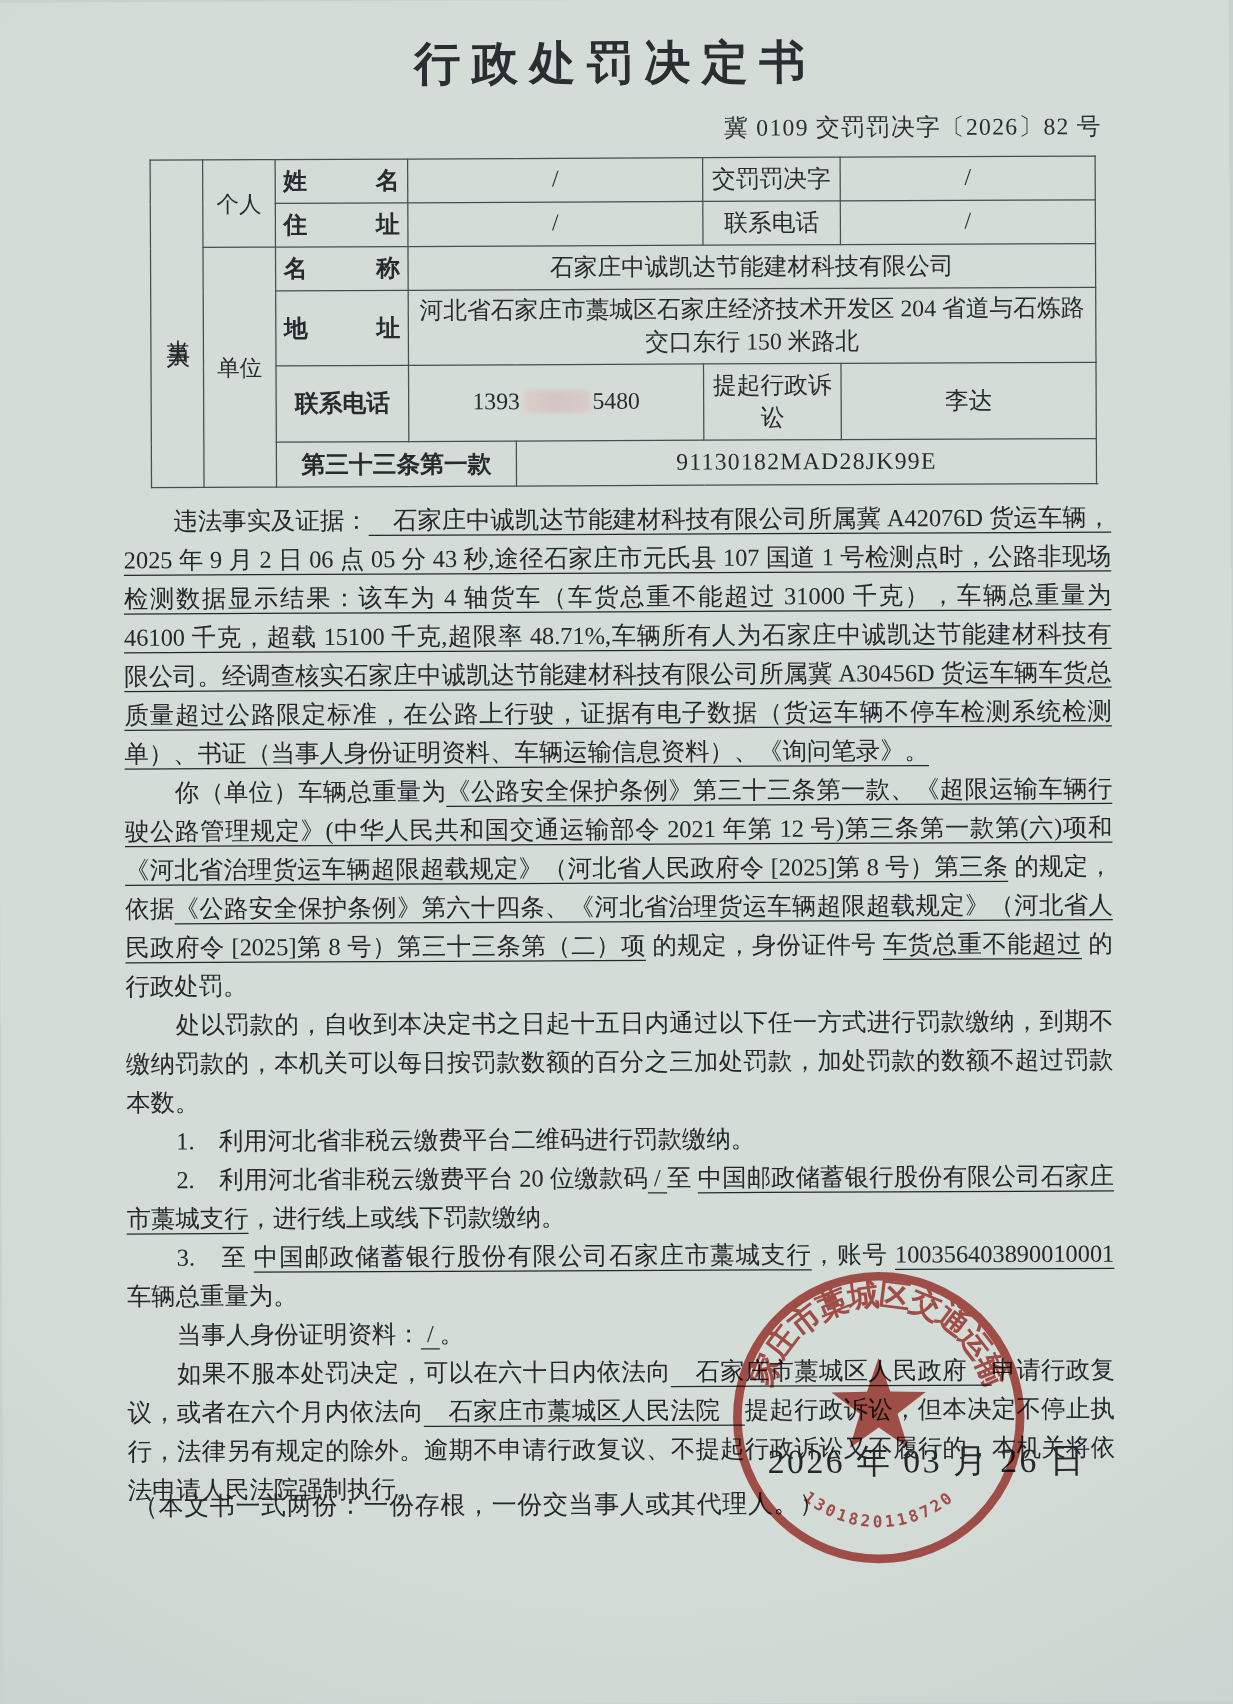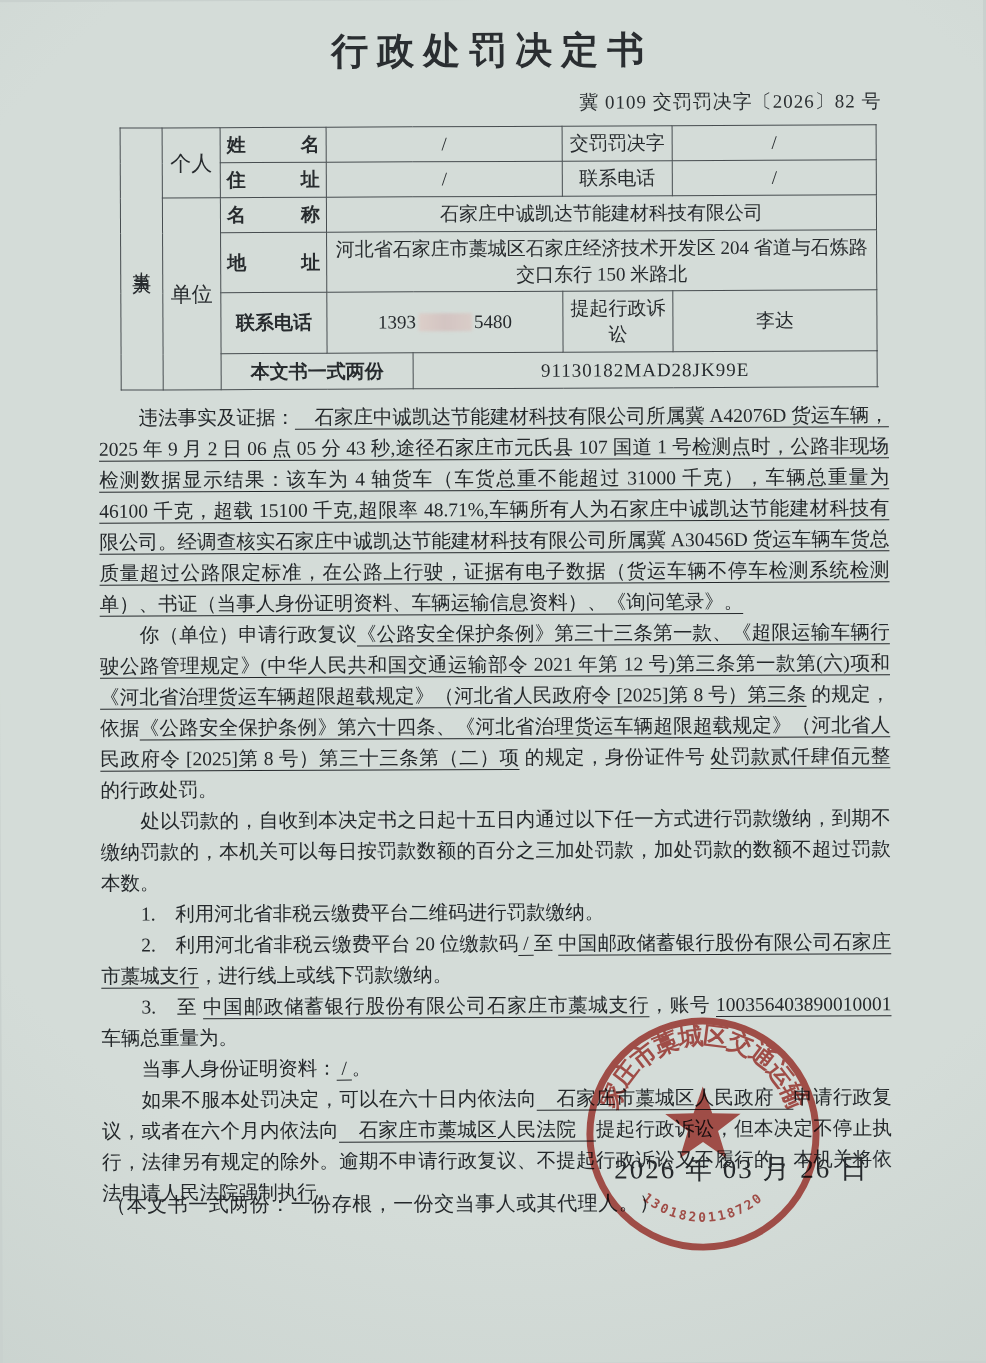--- a/index.html
+++ b/index.html
@@ -31,21 +31,21 @@
   table.party td{
     border:1.7px solid #474d50;
     padding:4px 6px;text-align:center;vertical-align:middle;
     overflow:hidden;
   }
   td.vlabel{
     width:42px;letter-spacing:2px;
     writing-mode:vertical-rl;text-orientation:upright;
     padding:10px 4px;font-size:19px;
   }
-  td.grp{font-size:21px;}
+  td.grp{font-size:18px;}
   td.lbl{padding:4px 14px;font-weight:bold;}
   .just{display:block;text-align:justify;text-align-last:justify;}
   .r-name{height:34px}.r-addr{height:30px}
   .r-addr2{height:56px}.r-phone{height:38px}.r-code{height:36px}
   .addr-val{line-height:1.35;}
   .code-val{font-size:19px;letter-spacing:1px;}
   .redact{
     display:inline-block;width:54px;height:18px;
     background:linear-gradient(90deg,#dccfc9,#d3c4c2,#d9cdc8);
     filter:blur(1.6px);border-radius:2px;vertical-align:-3px;margin:0 2px;
@@ -122,29 +122,29 @@
       </tr>
       <tr class="r-phone">
         <td class="lbl">联系电话</td>
         <td colspan="2">
           <span>1393</span><span class="redact"></span><span>5480</span>
         </td>
         <td>提起行政诉讼</td>
         <td>李达</td>
       </tr>
       <tr class="r-code">
-        <td colspan="2" class="lbl">本文书一式两份</td>
+        <td colspan="2" class="lbl">第三十三条第一款</td>
         <td colspan="4" class="code-val">91130182MAD28JK99E</td>
       </tr>
     </tbody>
       </table>
 
     <div class="bodytext">
         <p><span>违法事实及证据：</span><span class="u">　石家庄中诚凯达节能建材科技有限公司所属冀 A42076D 货运车辆，2025 年 9 月 2 日 06 点 05 分 43 秒,途径石家庄市元氏县 107 国道 1 号检测点时，公路非现场检测数据显示结果：该车为 4 轴货车（车货总重不能超过 31000 千克），车辆总重量为 46100 千克，超载 15100 千克,超限率 48.71%,车辆所有人为石家庄中诚凯达节能建材科技有限公司。经调查核实石家庄中诚凯达节能建材科技有限公司所属冀 A30456D 货运车辆车货总质量超过公路限定标准，在公路上行驶，证据有电子数据（货运车辆不停车检测系统检测单）、书证（当事人身份证明资料、车辆运输信息资料）、《询问笔录》。</span></p>
-        <p><span>你（单位）申请行政复议</span><span class="u">《公路安全保护条例》第三十三条第一款、《超限运输车辆行驶公路管理规定》(中华人民共和国交通运输部令 2021 年第 12 号)第三条第一款第(六)项和《河北省治理货运车辆超限超载规定》（河北省人民政府令 [2025]第 8 号）第三条</span><span> 的规定，依据</span><span class="u">《公路安全保护条例》第六十四条、《河北省治理货运车辆超限超载规定》（河北省人民政府令 [2025]第 8 号）第三十三条第（二）项</span><span> 的规定，身份证件号 </span><span class="u">处罚款贰仟肆佰元整</span><span> 的行政处罚。</span></p>
+        <p><span>你（单位）车辆总重量为</span><span class="u">《公路安全保护条例》第三十三条第一款、《超限运输车辆行驶公路管理规定》(中华人民共和国交通运输部令 2021 年第 12 号)第三条第一款第(六)项和《河北省治理货运车辆超限超载规定》（河北省人民政府令 [2025]第 8 号）第三条</span><span> 的规定，依据</span><span class="u">《公路安全保护条例》第六十四条、《河北省治理货运车辆超限超载规定》（河北省人民政府令 [2025]第 8 号）第三十三条第（二）项</span><span> 的规定，身份证件号 </span><span class="u">车货总重不能超过</span><span> 的行政处罚。</span></p>
         <p><span>处以罚款的，自收到本决定书之日起十五日内通过以下任一方式进行罚款缴纳，到期不缴纳罚款的，本机关可以每日按罚款数额的百分之三加处罚款，加处罚款的数额不超过罚款本数。</span></p>
         <p><span>1.　利用河北省非税云缴费平台二维码进行罚款缴纳。</span></p>
         <p><span>2.　利用河北省非税云缴费平台 20 位缴款码</span><span class="u"> / </span><span>至 </span><span class="u">中国邮政储蓄银行股份有限公司石家庄市藁城支行</span><span>，进行线上或线下罚款缴纳。</span></p>
         <p><span>3.　至 </span><span class="u">中国邮政储蓄银行股份有限公司石家庄市藁城支行</span><span>，账号 </span><span class="u">100356403890010001</span><span> 车辆总重量为。</span></p>
         <p><span>当事人身份证明资料：</span><span class="u"> / </span><span>。</span></p>
         <p><span>如果不服本处罚决定，可以在六十日内依法向</span><span class="u">　石家庄市藁城区人民政府　</span><span>申请行政复议，或者在六个月内依法向</span><span class="u">　石家庄市藁城区人民法院　</span><span>提起行政诉讼，但本决定不停止执行，法律另有规定的除外。逾期不申请行政复议、不提起行政诉讼又不履行的，本机关将依法申请人民法院强制执行。</span></p>
       </div>
   </div>
 
   <div class="dateline">2026 年 03 月 26 日</div>

